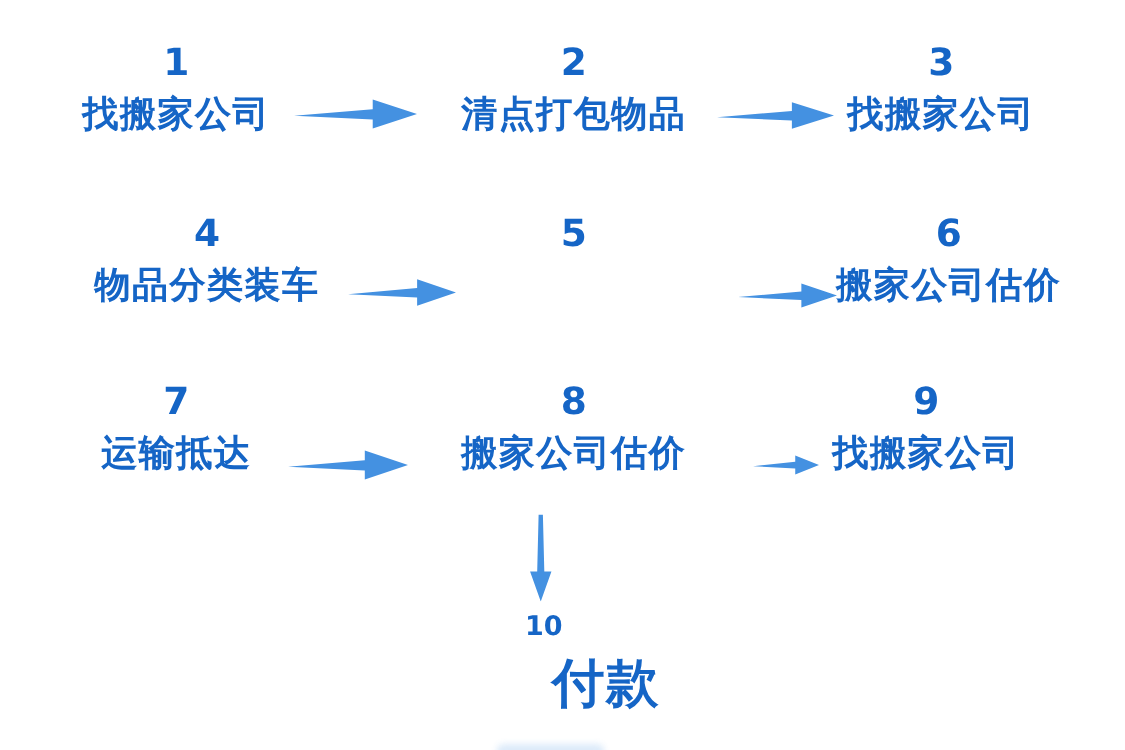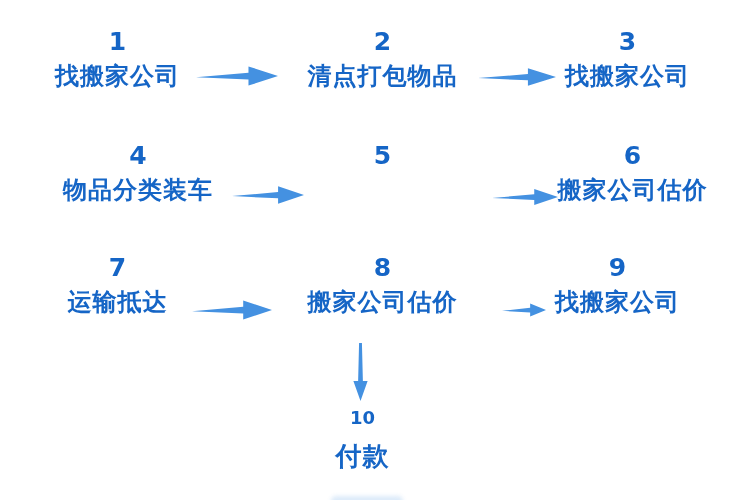--- a/index.html
+++ b/index.html
@@ -30,21 +30,21 @@
   .s2  { left: 295px; top: 26px;  width: 175px; }
   .s3  { left: 550px; top: 26px;  width: 155px; }
   .s4  { left: 48px;  top: 140px; width: 180px; }
   .s5  { left: 295px; top: 140px; width: 175px; }
   .s6  { left: 545px; top: 140px; width: 175px; }
   .s7  { left: 40px;  top: 252px; width: 155px; }
   .s8  { left: 295px; top: 252px; width: 175px; }
   .s9  { left: 545px; top: 252px; width: 145px; }
   .s10 { left: 285px; top: 402px; width: 155px; }
   .s10 .num   { font-size: 18px; }
-  .s10 .label { font-size: 26px; line-height: 44px; }
+  .s10 .label { font-size: 35px; line-height: 44px; text-align: right; }
 
   .arrow { position: absolute; }
   .arrow svg { display: block; width: 100%; height: 100%; }
   .arrow polygon { fill: var(--arrow-blue); }
 
   .a1 { left: 196px; top: 64px;  width: 82px; height: 24px; }
   .a2 { left: 478px; top: 66px;  width: 78px; height: 22px; }
   .a3 { left: 232px; top: 184px; width: 72px; height: 22px; }
   .a4 { left: 492px; top: 187px; width: 66px; height: 20px; }
   .a5 { left: 192px; top: 298px; width: 80px; height: 24px; }

